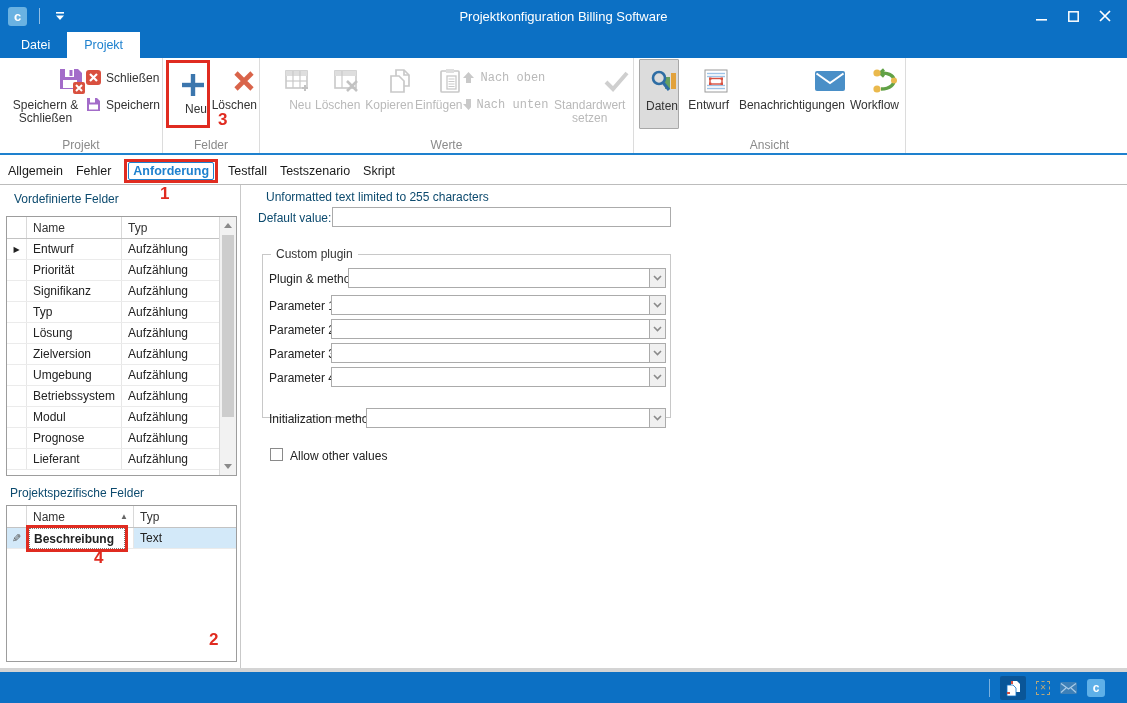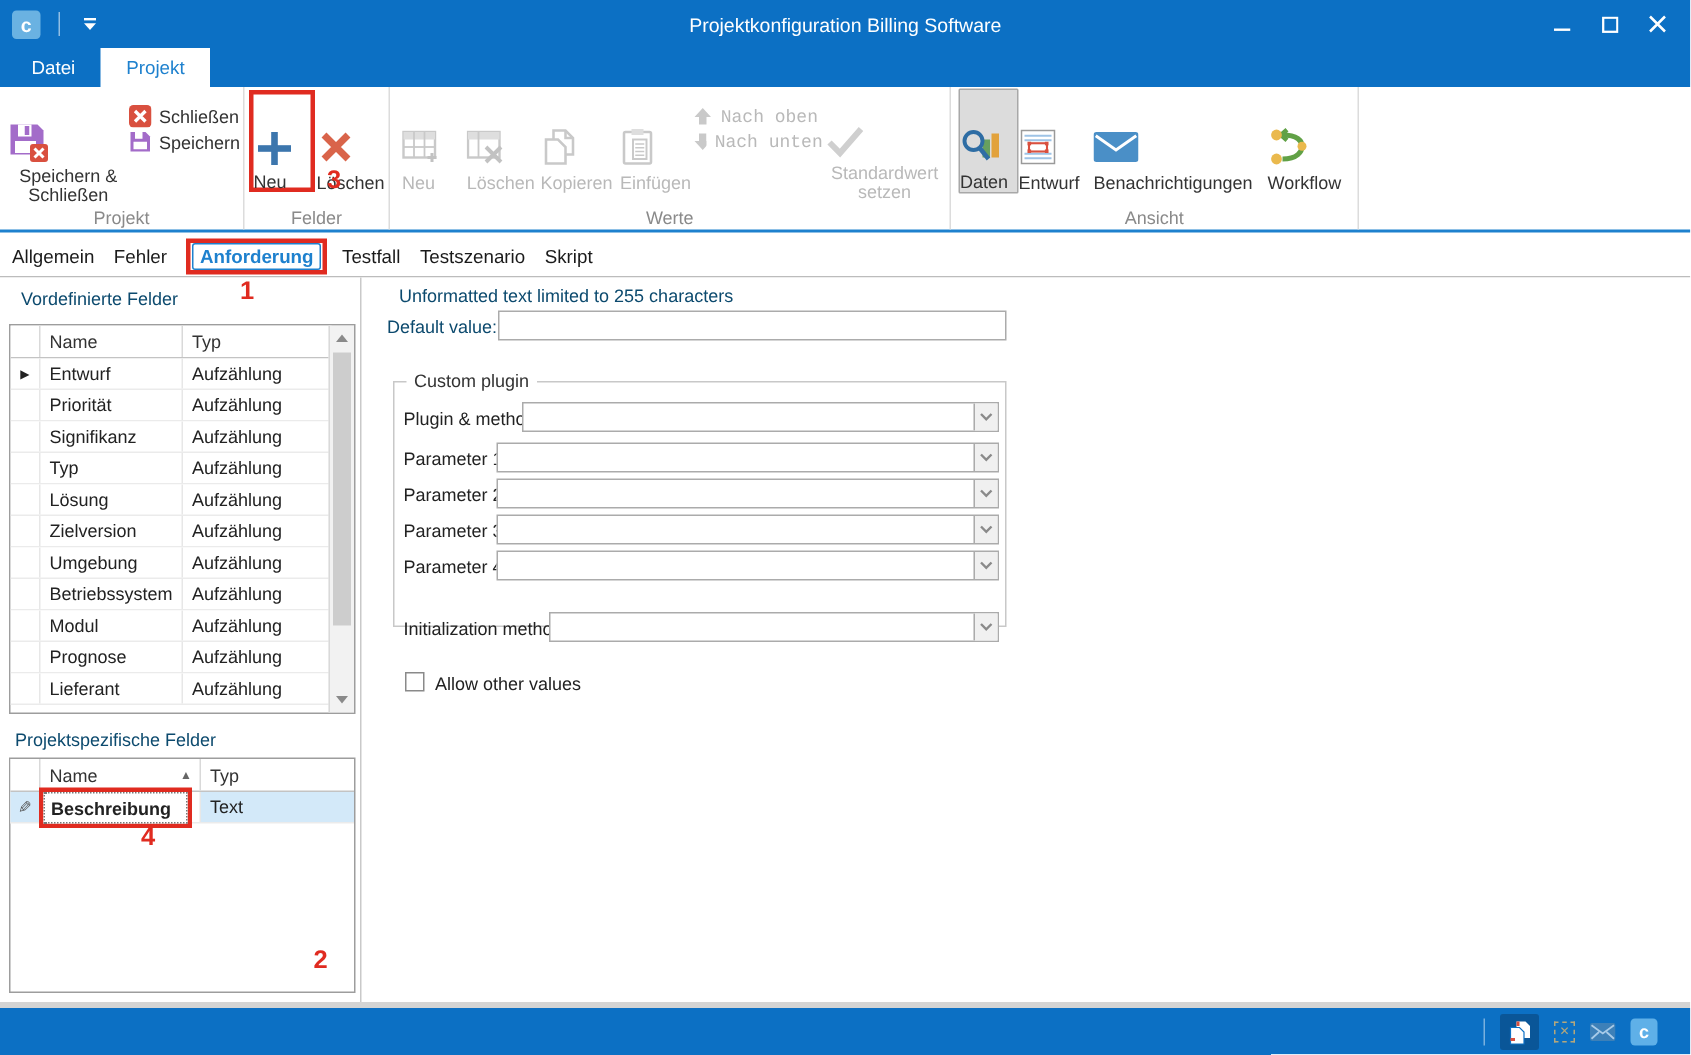--- a/index.html
+++ b/index.html
@@ -24,25 +24,25 @@
 
   
   .ribbon-tabs{height:26px;background:var(--blue);display:flex;padding-left:4px;}
   .rtab{padding:0 17px;display:flex;align-items:center;color:#fff;font-size:12.5px;}
   .rtab.active{background:#fff;color:var(--accent);}
 
   
   .ribbon{height:97px;background:#fff;border-bottom:2px solid var(--accent);display:flex;}
   .rgroup{position:relative;border-right:1px solid #dcdcdc;height:100%;padding:1px 2px 16px 2px;display:flex;align-items:flex-start;}
   .rg-label{position:absolute;bottom:1px;left:0;right:0;text-align:center;color:#8a8a8a;font-size:12px;}
-  .rbtn-large{display:flex;flex-direction:column;align-items:flex-start;padding-top:22px;height:70px;}
+  .rbtn-large{display:flex;flex-direction:column;align-items:flex-end;padding-top:5px;height:70px;}
   .rbtn-large .ric{height:33px;display:flex;align-items:center;justify-content:center;}
   .rbtn-large .rlbl{text-align:center;line-height:13px;margin-top:2px;color:#333;}
   .rbtn-large.dis .rlbl{color:var(--distxt);}
-  .small-col{display:flex;flex-direction:column;gap:0;padding-top:10px;}
+  .small-col{display:flex;flex-direction:column;gap:10px;padding-top:10px;}
   .rbtn-small{display:flex;align-items:center;gap:5px;height:17px;color:#333;white-space:nowrap;}
   .rbtn-small.dis{color:var(--distxt);font-family:Liberation Mono, monospace;}
   .selbtn{background:#dcdcdc;border:1px solid #a8a8a8;border-radius:1px;}
   .ann-wrap{border:3px solid var(--red);align-self:flex-start;margin:1px 1px 0 1px;}
 
   
   .page-tabs{height:27px;margin-top:3px;border-bottom:1px solid #bcbcbc;display:flex;align-items:center;padding-left:8px;font-size:12.5px;color:#1a1a1a;}
   .ptab{margin-right:13px;white-space:nowrap;}
   .ptab.active{color:var(--accent);font-weight:bold;border:1px solid var(--accent);border-radius:2px;padding:1px 4px;margin:0;}
   .ann-wrap-tab{border:3px solid var(--red);display:flex;align-items:center;padding:0 1px;margin-right:10px;}

